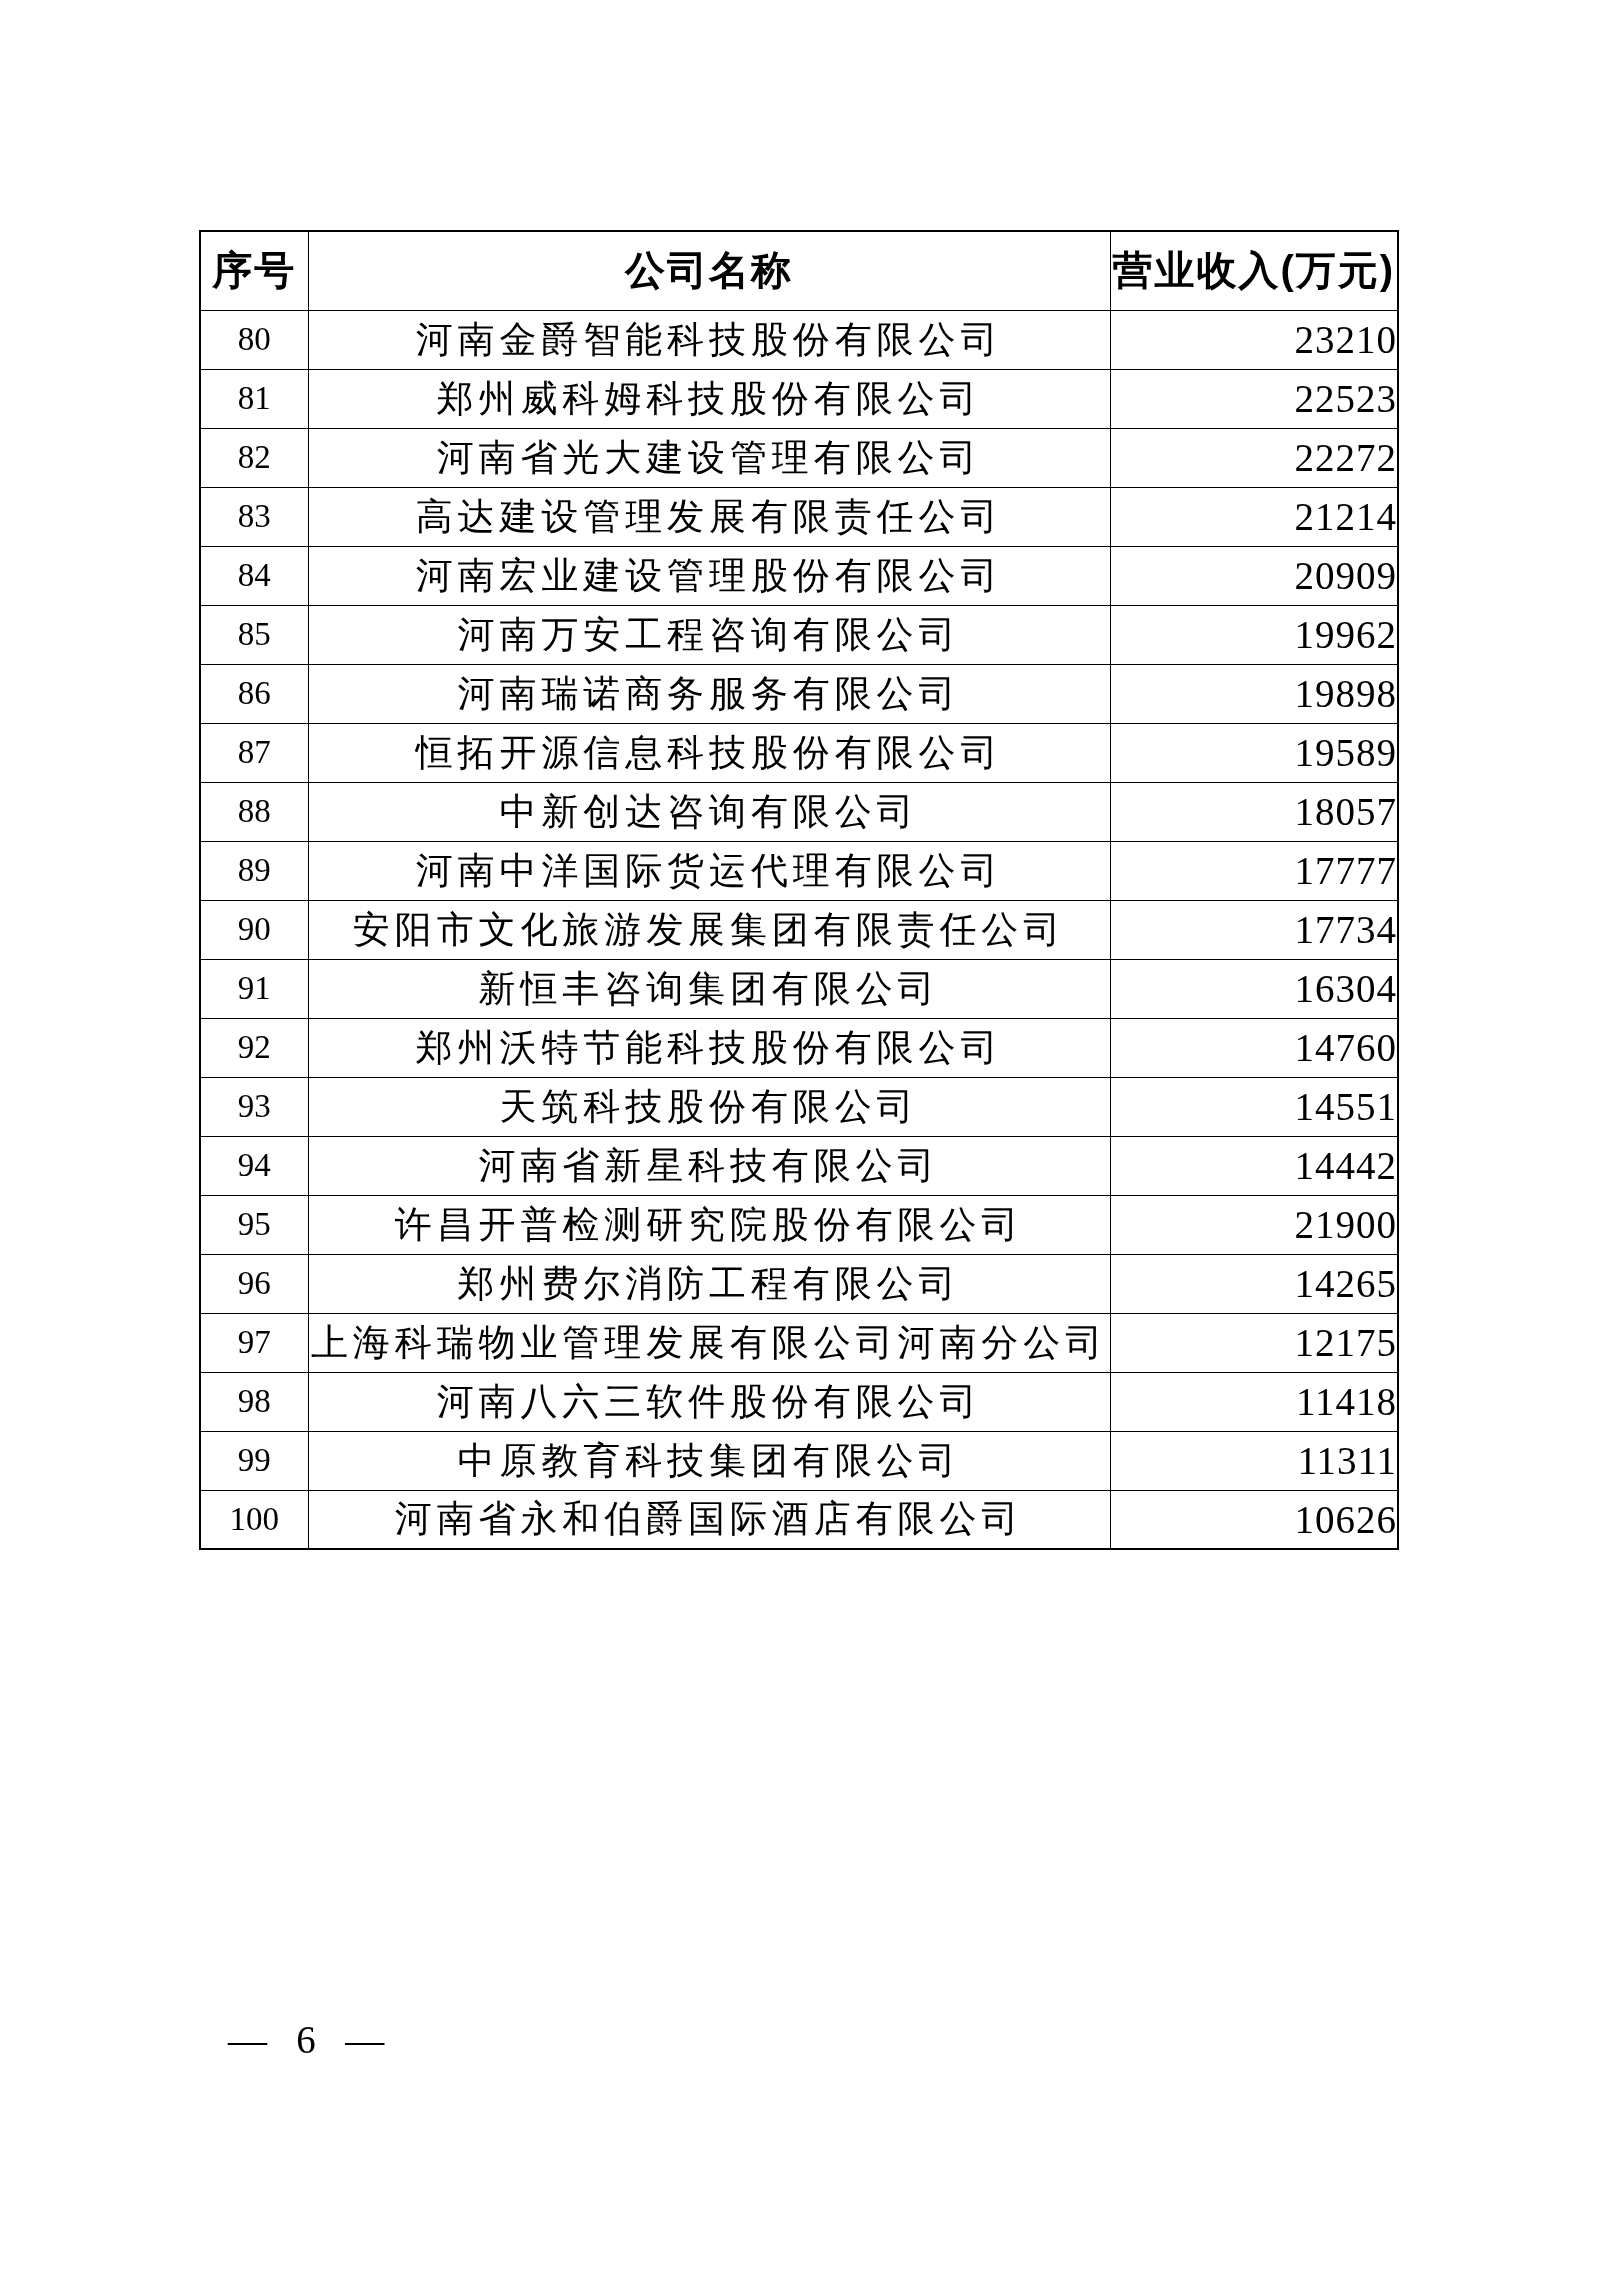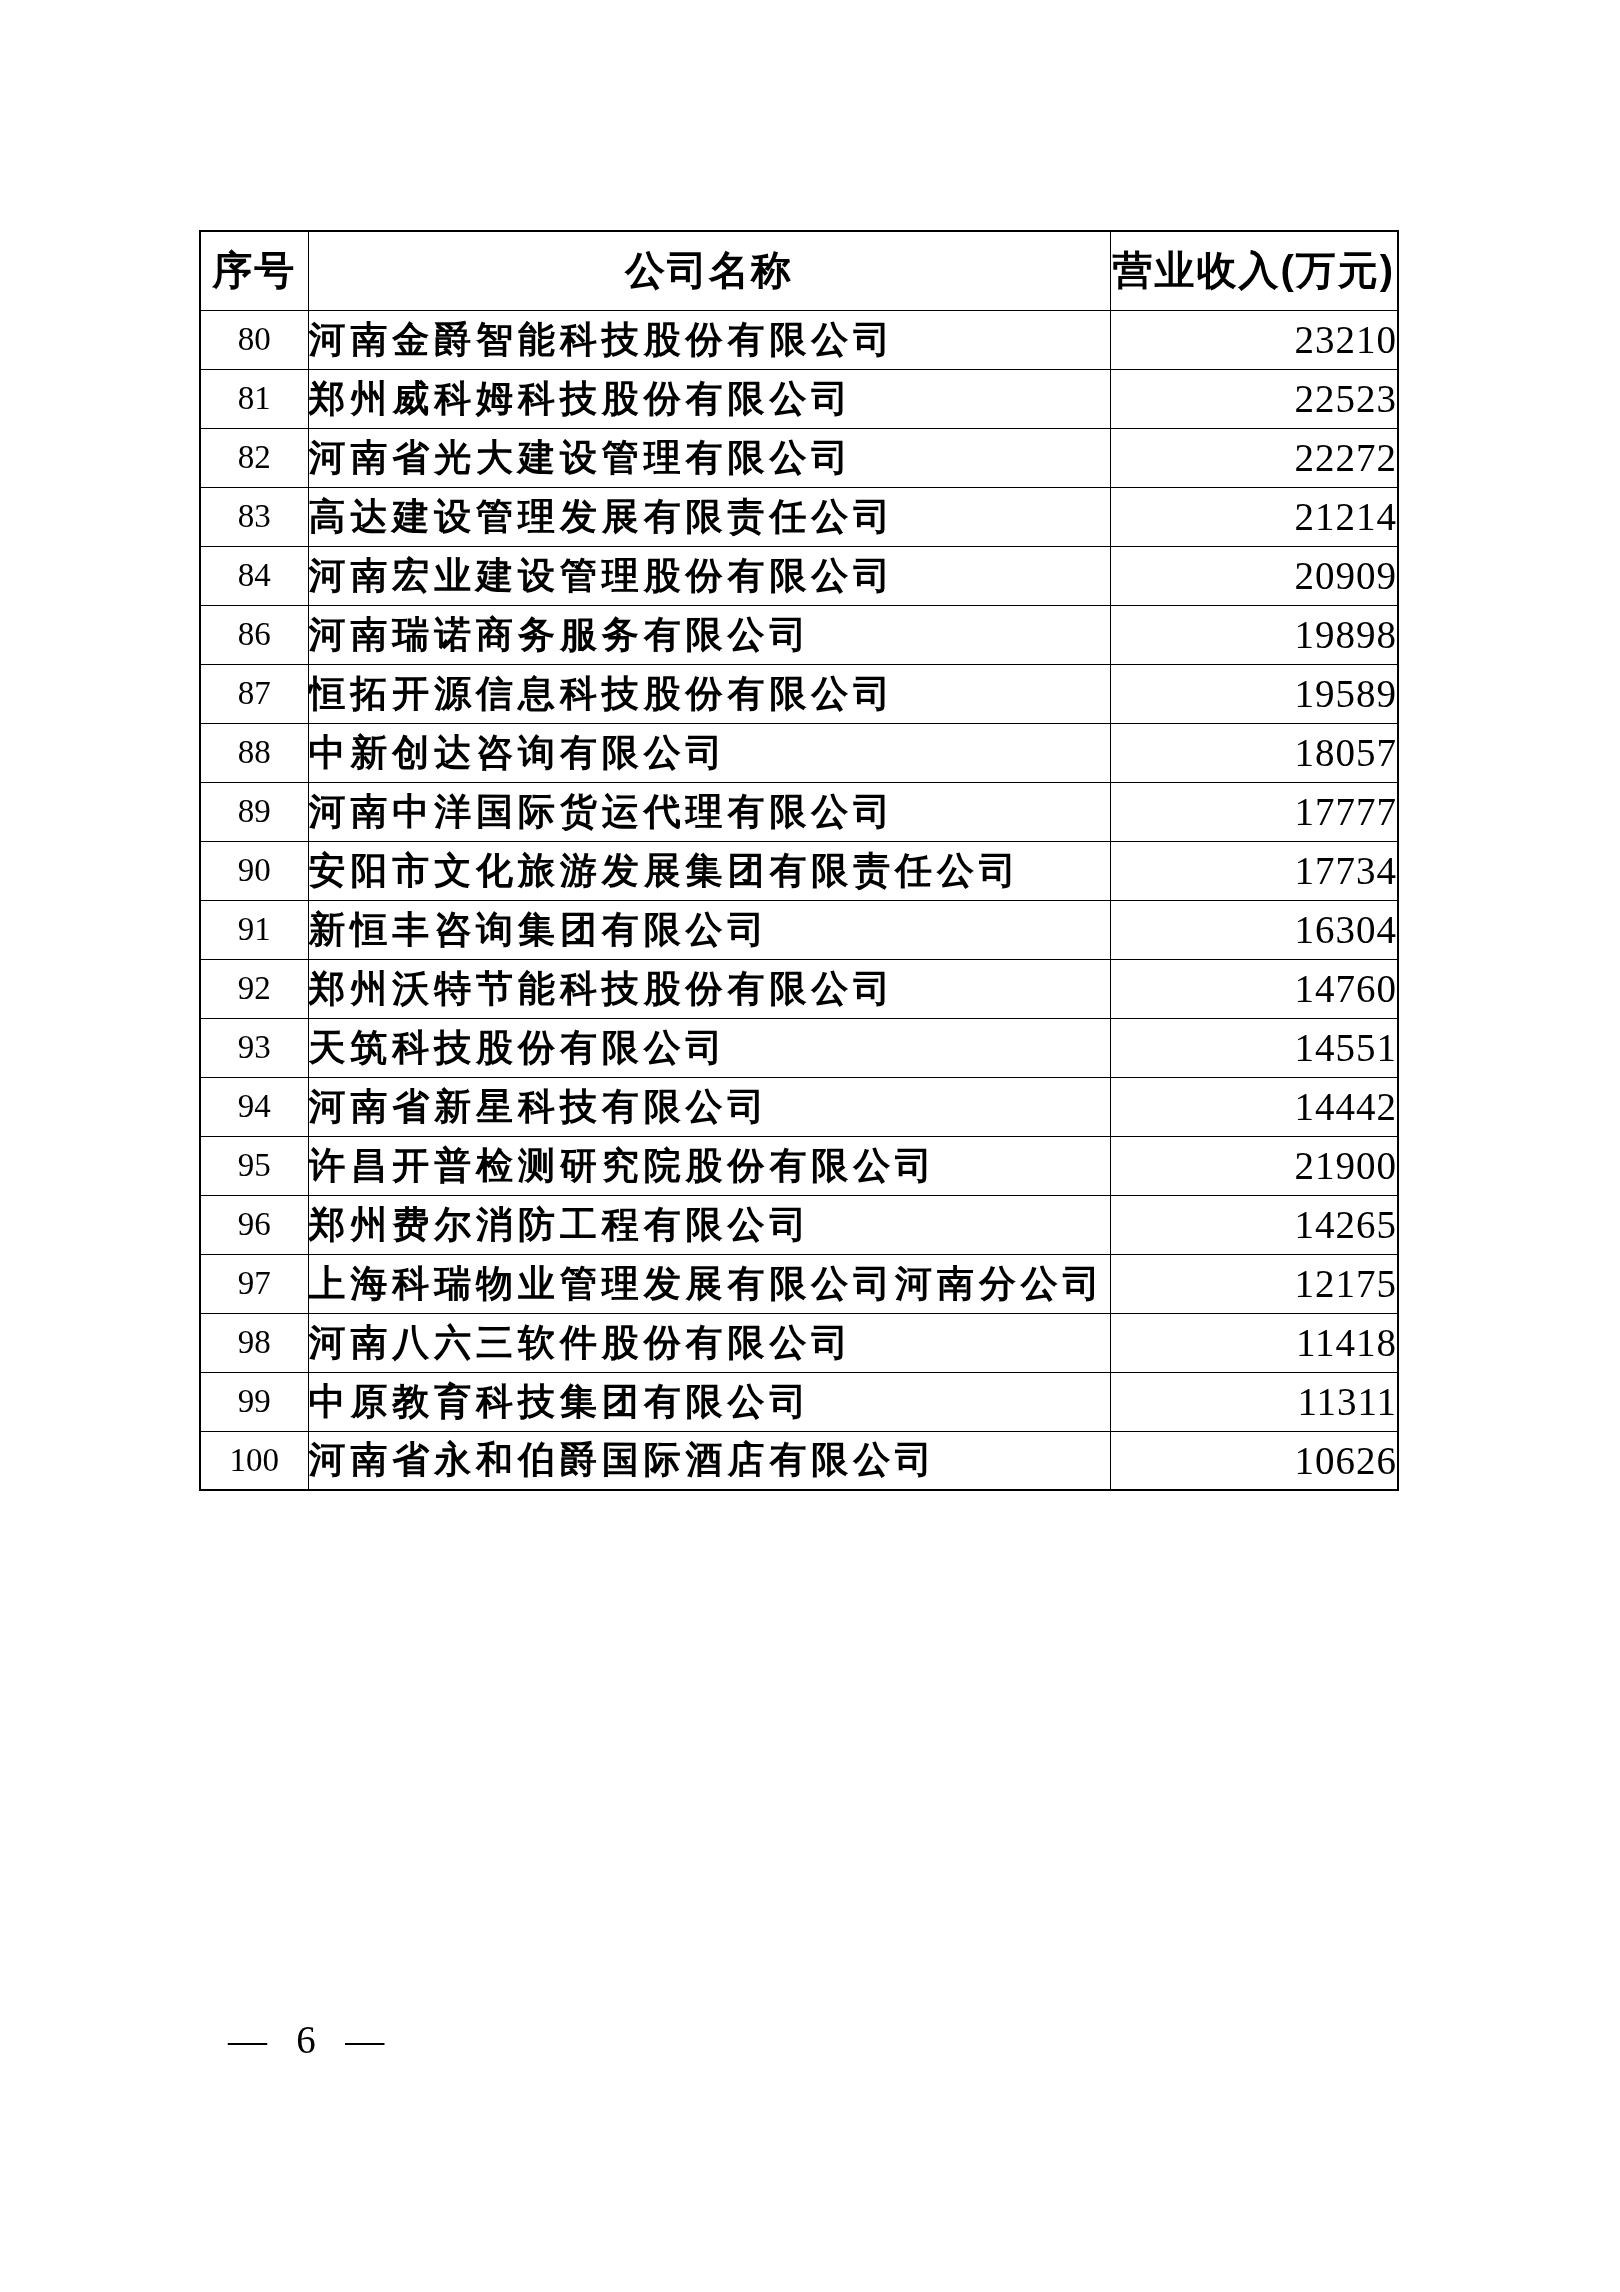--- a/index.html
+++ b/index.html
@@ -50,27 +50,26 @@
   tr.data-row {
     height: 59px;
   }
   td.cell-index {
     text-align: center;
     vertical-align: middle;
     font-family: "Liberation Serif", serif;
     font-size: 33px;
   }
   td.cell-name {
-    text-align: left;
+    text-align: center;
     vertical-align: middle;
     padding-left: 21.6px;
     font-family: "Liberation Serif", serif;
     font-size: 37px;
     letter-spacing: 4.9px;
-    font-weight: bold;
   }
   td.cell-revenue {
     text-align: right;
     vertical-align: middle;
     padding-right: 44px;
     font-family: "Liberation Serif", serif;
     font-size: 39px;
     letter-spacing: 1px;
   }
   .page-footer {
@@ -121,20 +120,25 @@
           <td class="cell-index">83</td>
           <td class="cell-name">高达建设管理发展有限责任公司</td>
           <td class="cell-revenue">21214</td>
         </tr>
         <tr class="data-row">
           <td class="cell-index">84</td>
           <td class="cell-name">河南宏业建设管理股份有限公司</td>
           <td class="cell-revenue">20909</td>
         </tr>
         <tr class="data-row">
+          <td class="cell-index">85</td>
+          <td class="cell-name">河南万安工程咨询有限公司</td>
+          <td class="cell-revenue">19962</td>
+        </tr>
+        <tr class="data-row">
           <td class="cell-index">86</td>
           <td class="cell-name">河南瑞诺商务服务有限公司</td>
           <td class="cell-revenue">19898</td>
         </tr>
         <tr class="data-row">
           <td class="cell-index">87</td>
           <td class="cell-name">恒拓开源信息科技股份有限公司</td>
           <td class="cell-revenue">19589</td>
         </tr>
         <tr class="data-row">

